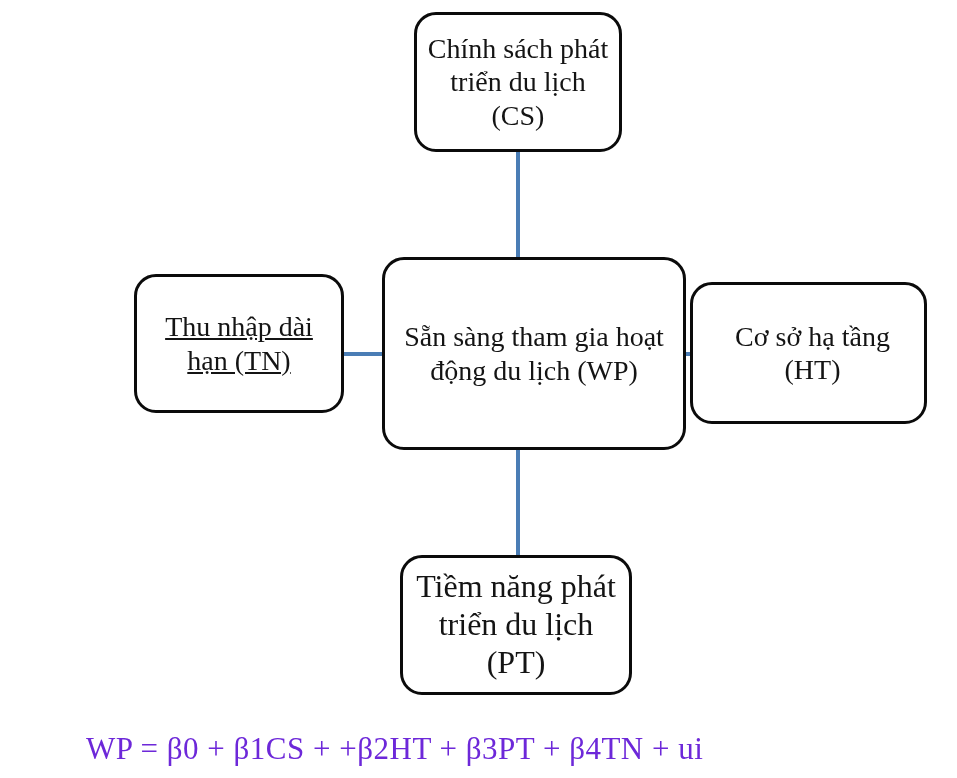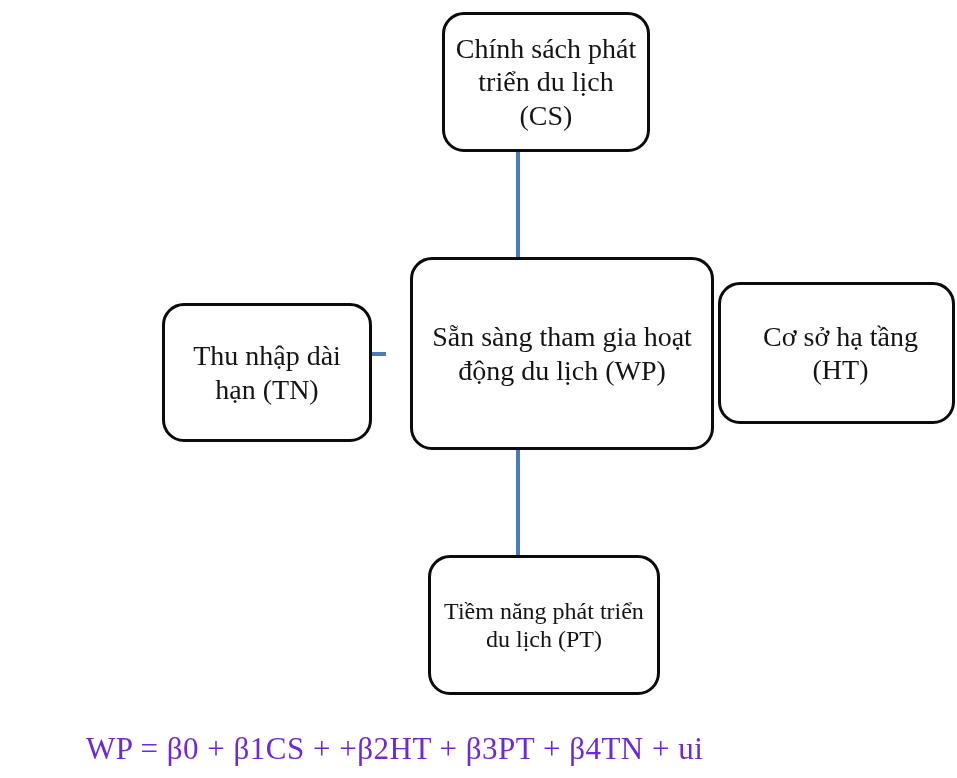--- a/index.html
+++ b/index.html
@@ -34,32 +34,31 @@
     background: #ffffff;
     border: 3px solid #0b0b0b;
     border-radius: 22px;
     display: flex;
     align-items: center;
     justify-content: center;
     text-align: center;
     color: #141414;
     line-height: 1.18;
     padding: 4px 8px;
-    margin-left: 28px;
   }
   .node .node-label {
     display: block;
     width: 100%;
   }
 
   #node-cs   { left: 414px; top: 12px;  width: 208px; height: 140px; font-size: 28px; }
-  #node-tn   { left: 134px; top: 303px; width: 210px; height: 139px; font-size: 28px; }
+  #node-tn   { left: 134px; top: 274px; width: 210px; height: 139px; font-size: 28px; text-decoration: underline; }
   #node-wp   { left: 382px; top: 257px; width: 304px; height: 193px; font-size: 28px; }
   #node-ht   { left: 690px; top: 282px; width: 237px; height: 142px; font-size: 28px; padding-left: 16px; }
-  #node-pt   { left: 400px; top: 555px; width: 232px; height: 140px; font-size: 24px; }
+  #node-pt   { left: 400px; top: 555px; width: 232px; height: 140px; font-size: 32px; }
 
   
   #equation {
     position: absolute;
     left: 86px;
     top: 731px;
     font-size: 31px;
     letter-spacing: 0.5px;
     color: #6d28d9;
     white-space: nowrap;

